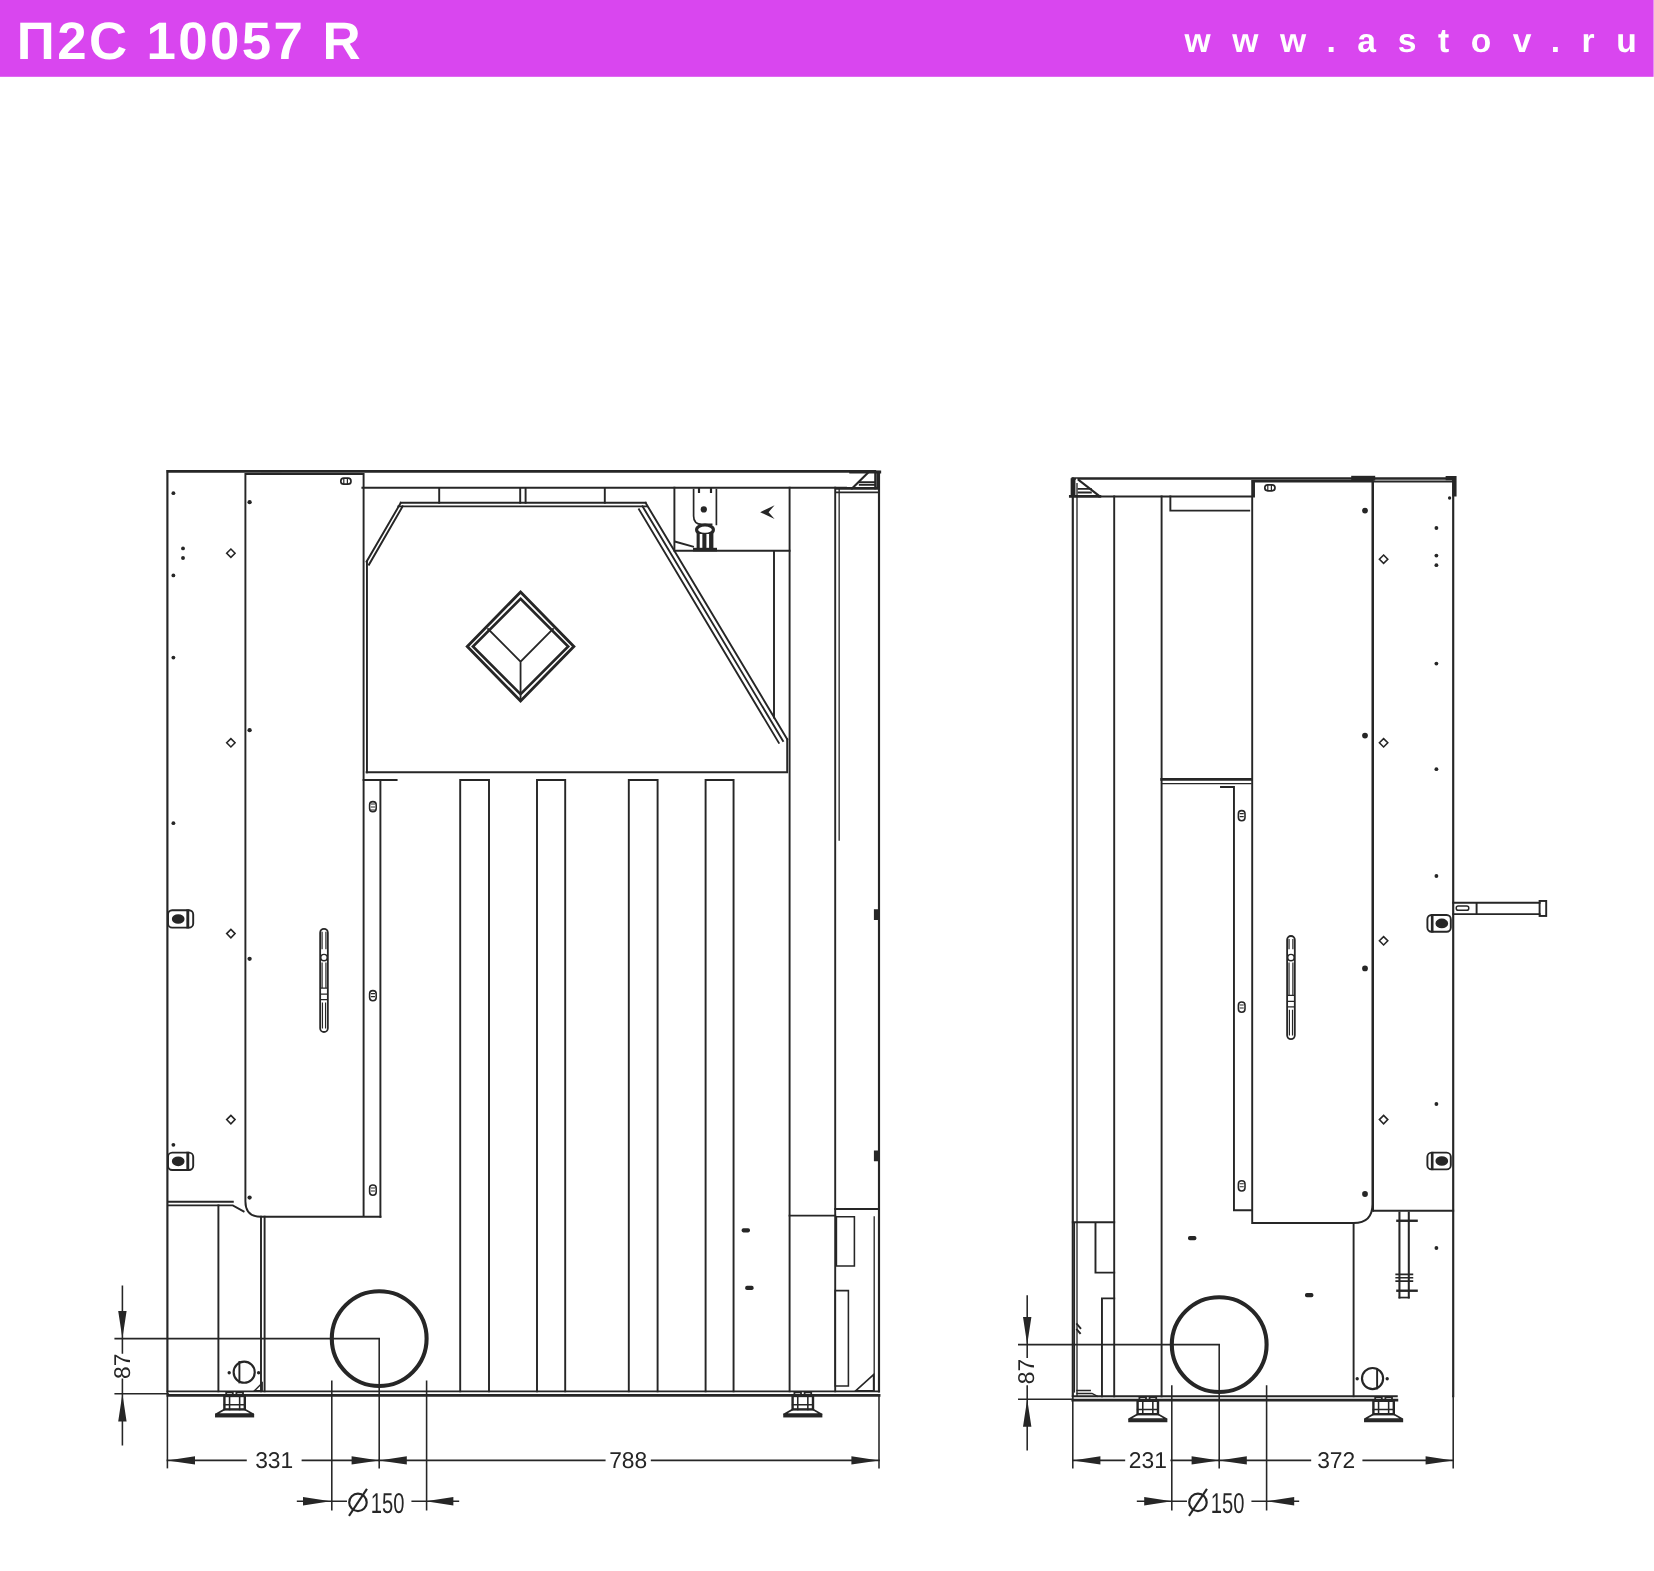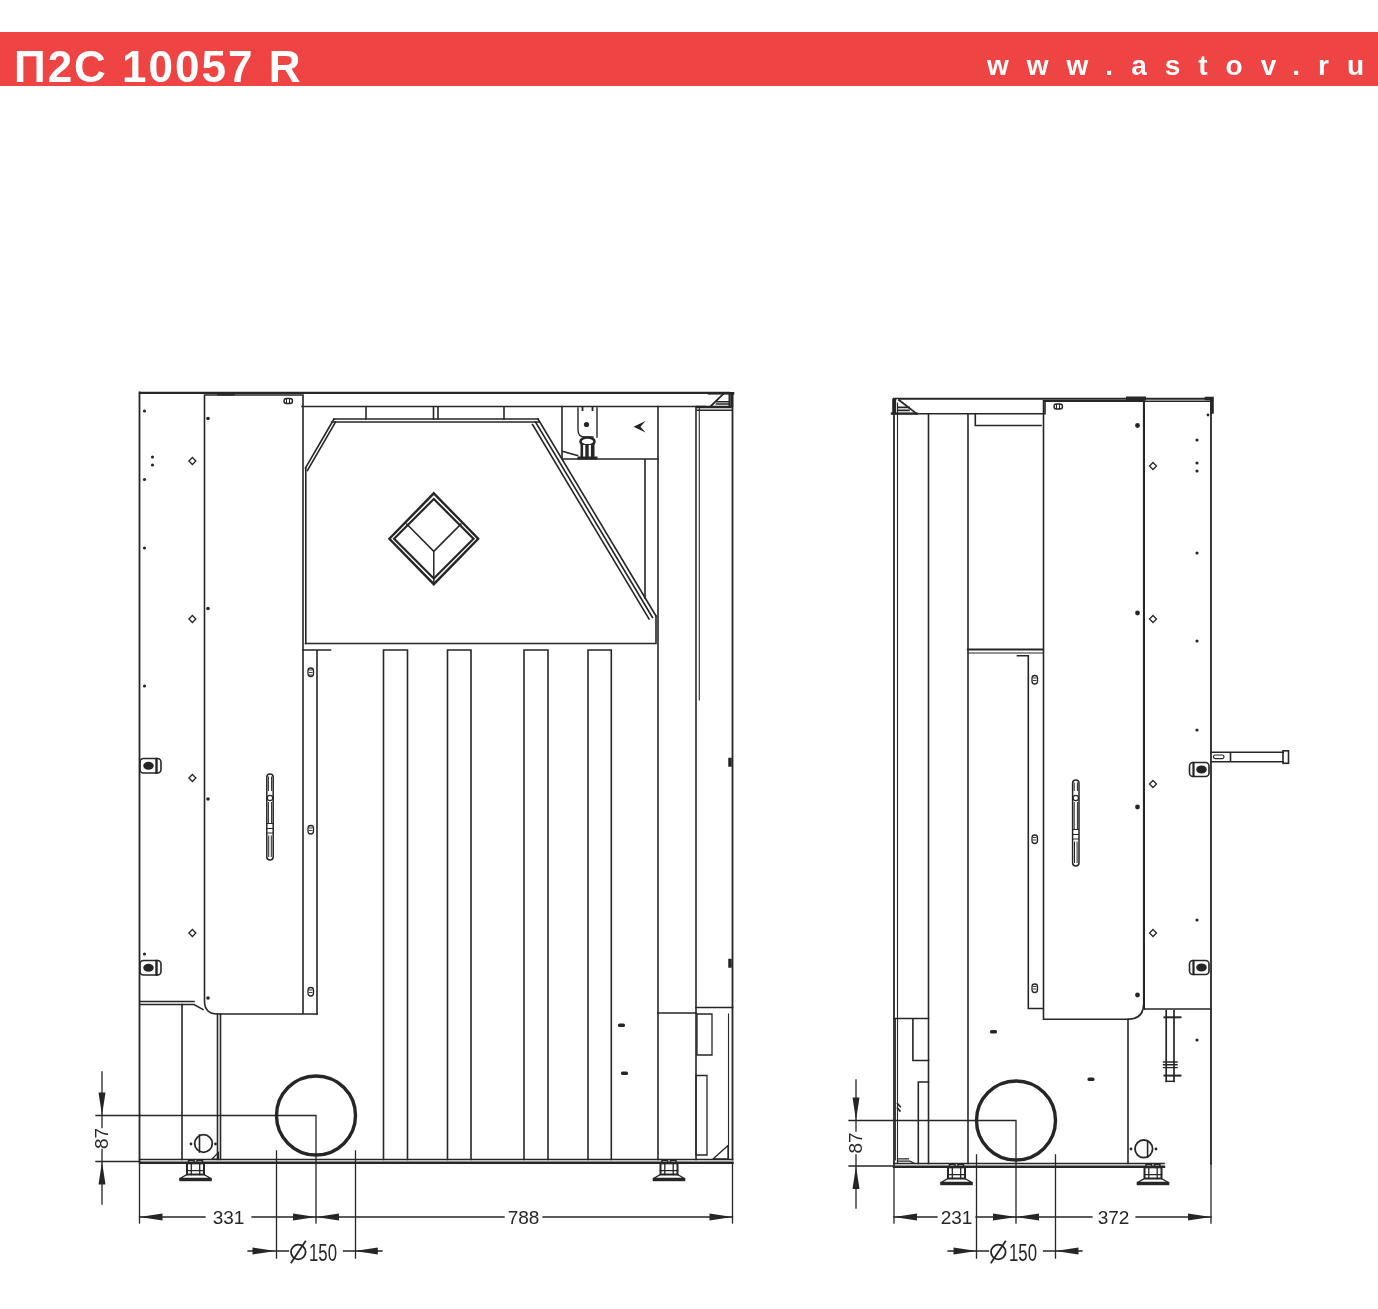--- a/index.html
+++ b/index.html
@@ -1,17 +1,17 @@
 <!DOCTYPE html>
 <html><head>
 <meta charset="utf-8">
 <style>
 html,body{margin:0;padding:0;background:#ffffff;width:1378px;height:1309px;overflow:hidden;}
 body{font-family:"Liberation Sans",sans-serif;}
-#hdr{position:absolute;left:0;top:0;width:1378px;height:54px;background:#ef4444;margin-top:32px;}
+#hdr{position:absolute;left:0;top:0;width:1378px;height:64px;background:#d946ef;}
 #hdr .title{position:absolute;left:14px;top:10px;font-size:44px;font-weight:bold;color:#ffffff;letter-spacing:2px;}
 #hdr .url{position:absolute;right:-4px;top:18px;font-size:28px;font-weight:bold;color:#ffffff;letter-spacing:18px;}
 #drawing{position:absolute;left:0;top:0;}
 svg text{font-family:"Liberation Sans",sans-serif;fill:#262626;stroke:none;}
 </style>
 </head>
 <body>
 
 <div id="hdr">
 

